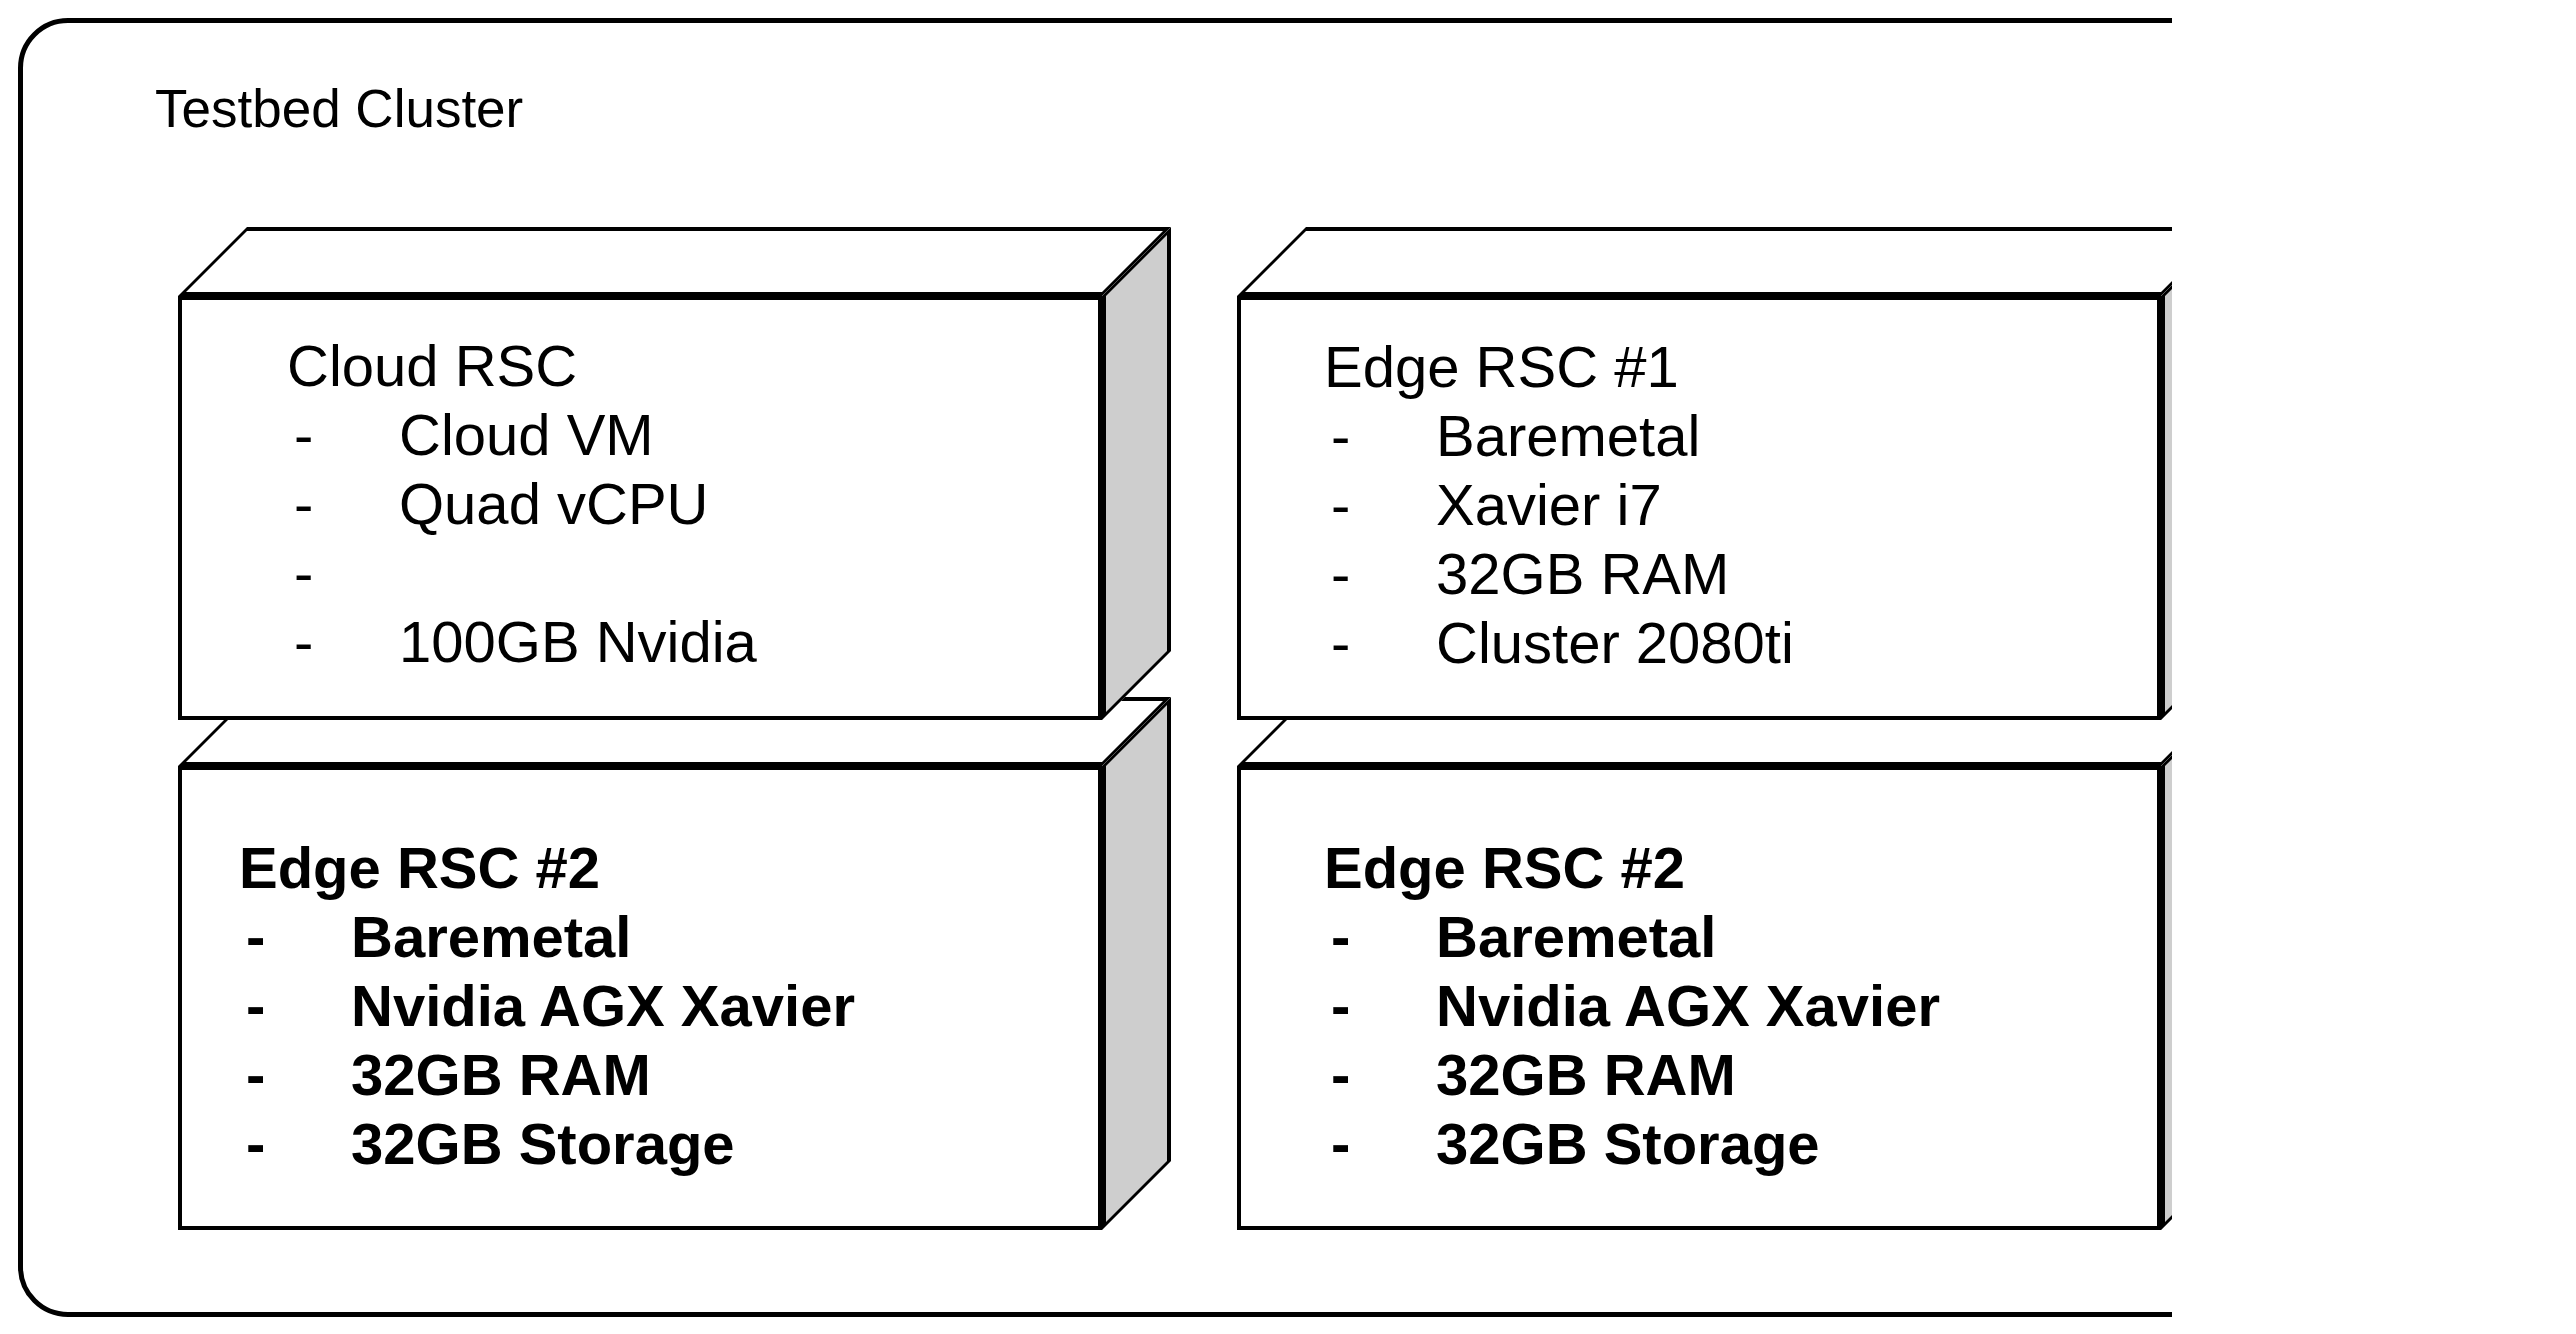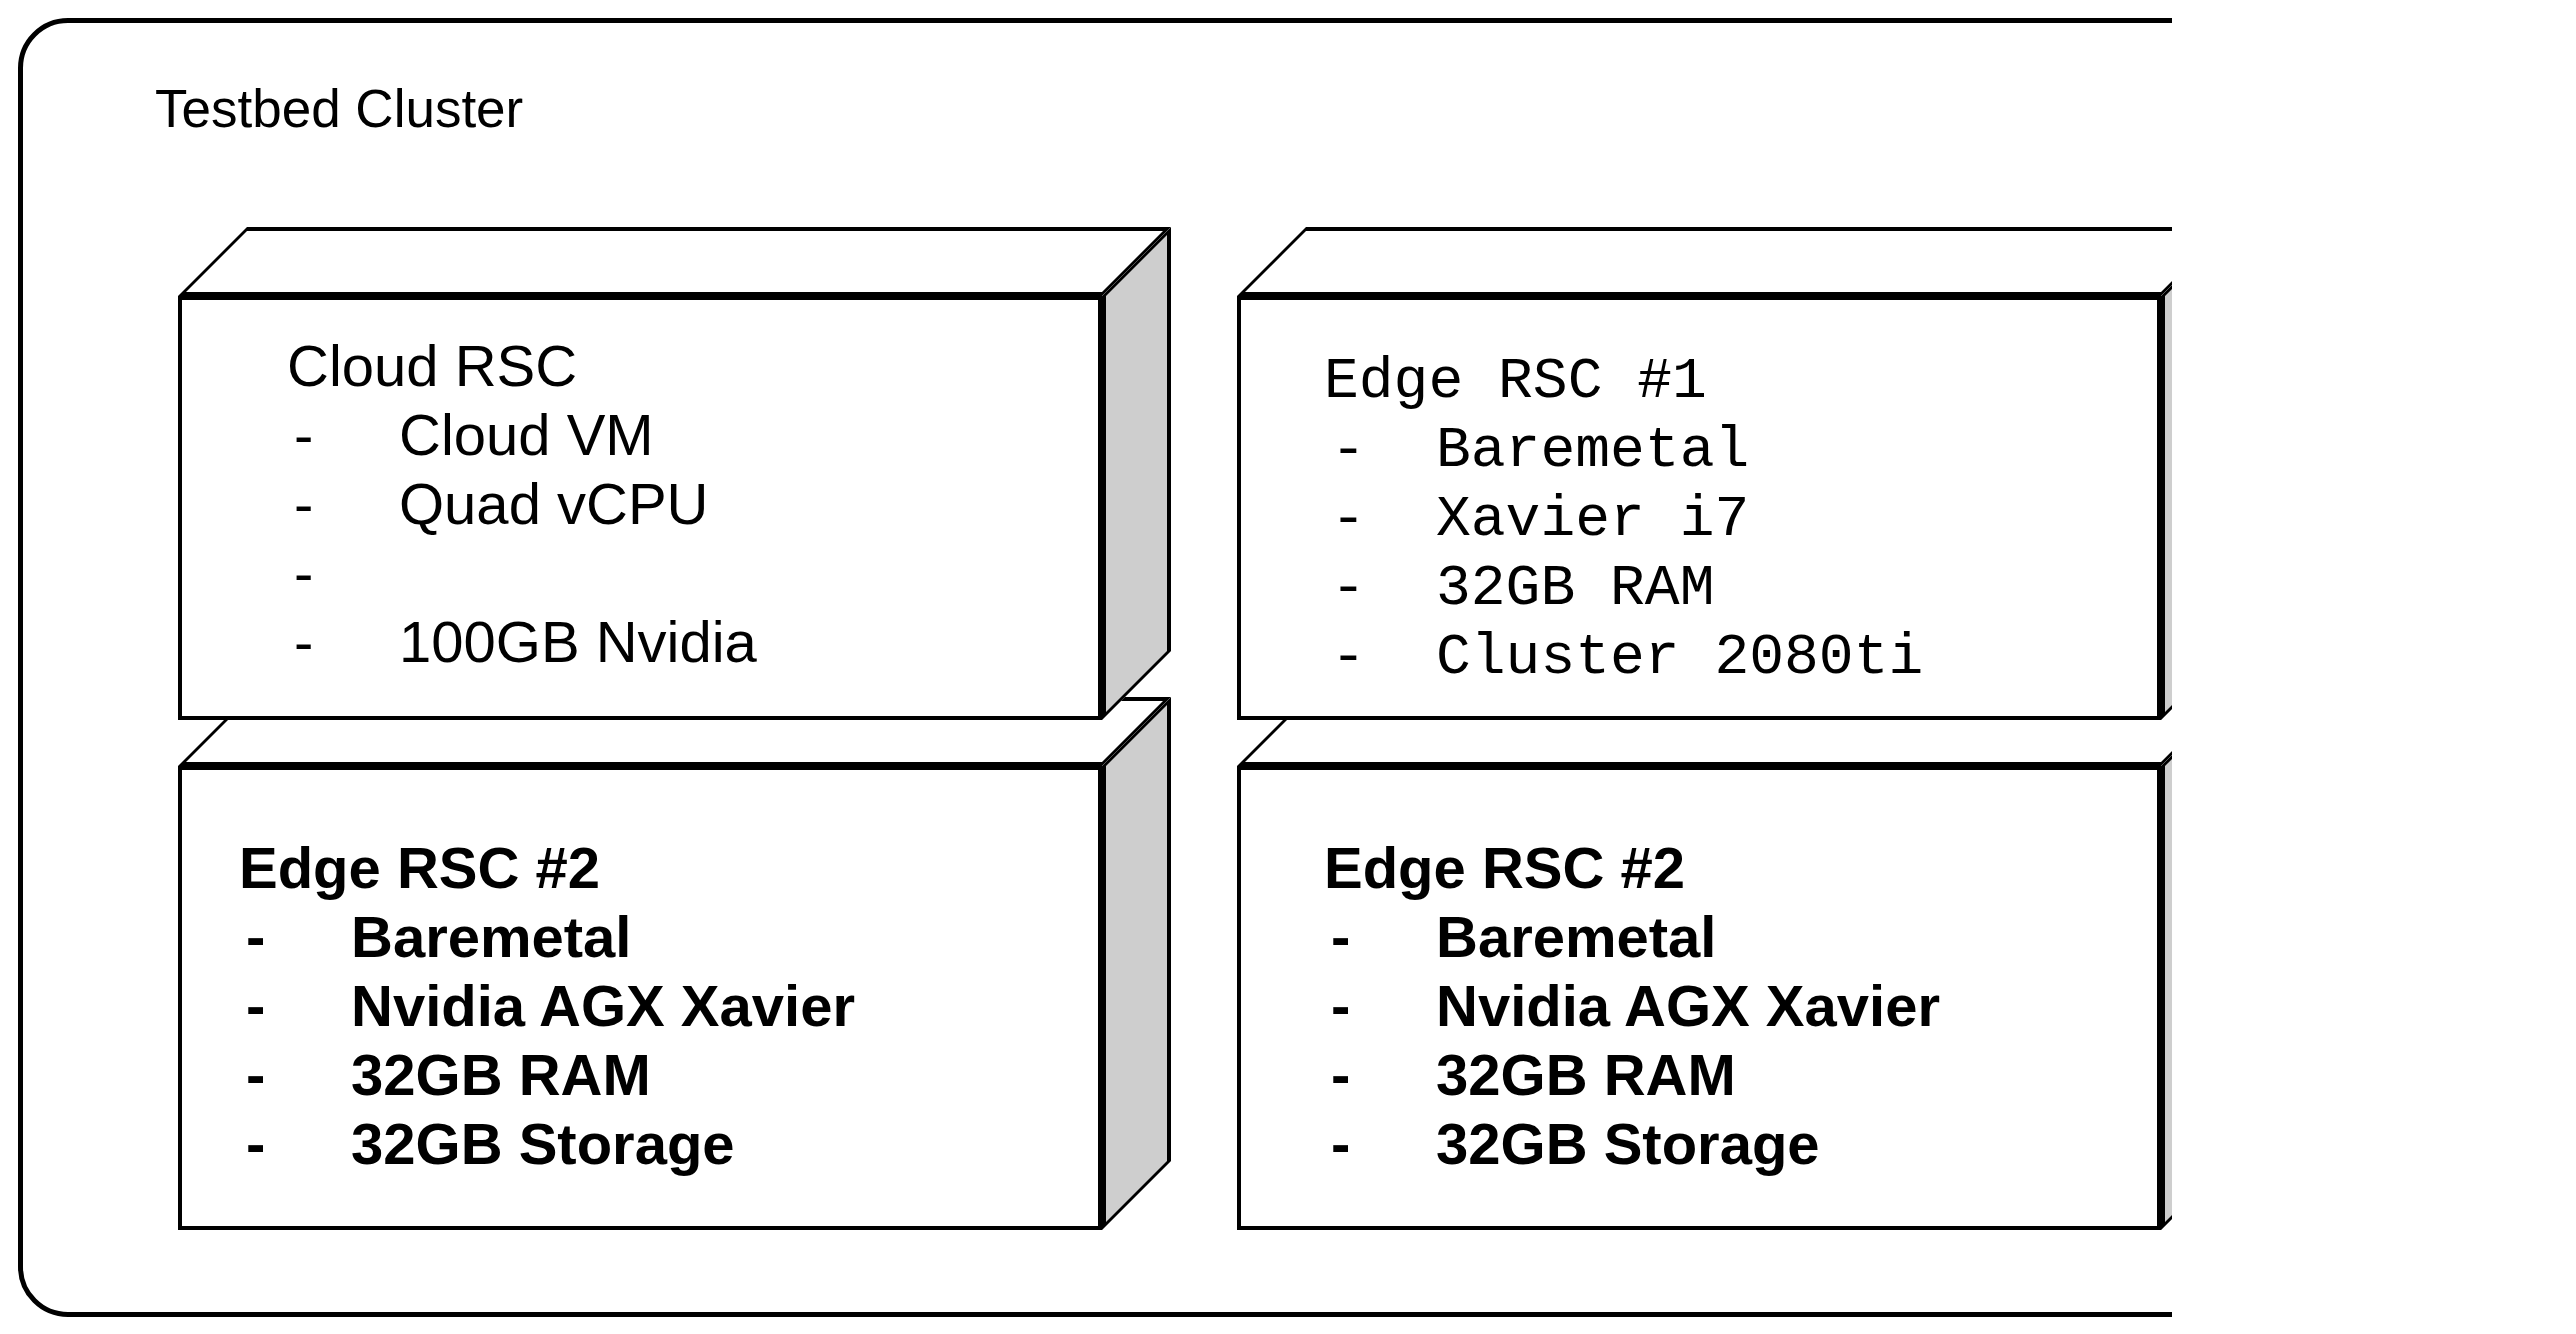--- a/index.html
+++ b/index.html
@@ -65,21 +65,21 @@
     line-height:69px;
     overflow:hidden;
   }
   .box-title{white-space:nowrap;}
   .bullets{margin-left:7px;}
   .bullet{display:flex;}
   .bullet .dash{width:105px;flex:0 0 105px;}
   .bullet .btext{white-space:nowrap;}
   
   .pad-b0{padding:31px 0 4px 105px;}
-  .pad-b1{padding:47px 0 0 83px;font-family:Liberation Mono, monospace;}
+  .pad-b1{padding:32px 0 0 83px;}
   .pad-b2{padding:63px 0 0 57px;}
   .pad-b3{padding:63px 0 0 83px;}
   
   .k8s-logo{
     position:absolute;
     left:2292px;top:114px;
     width:193px;height:189px;
   }
 </style>
 </head>

